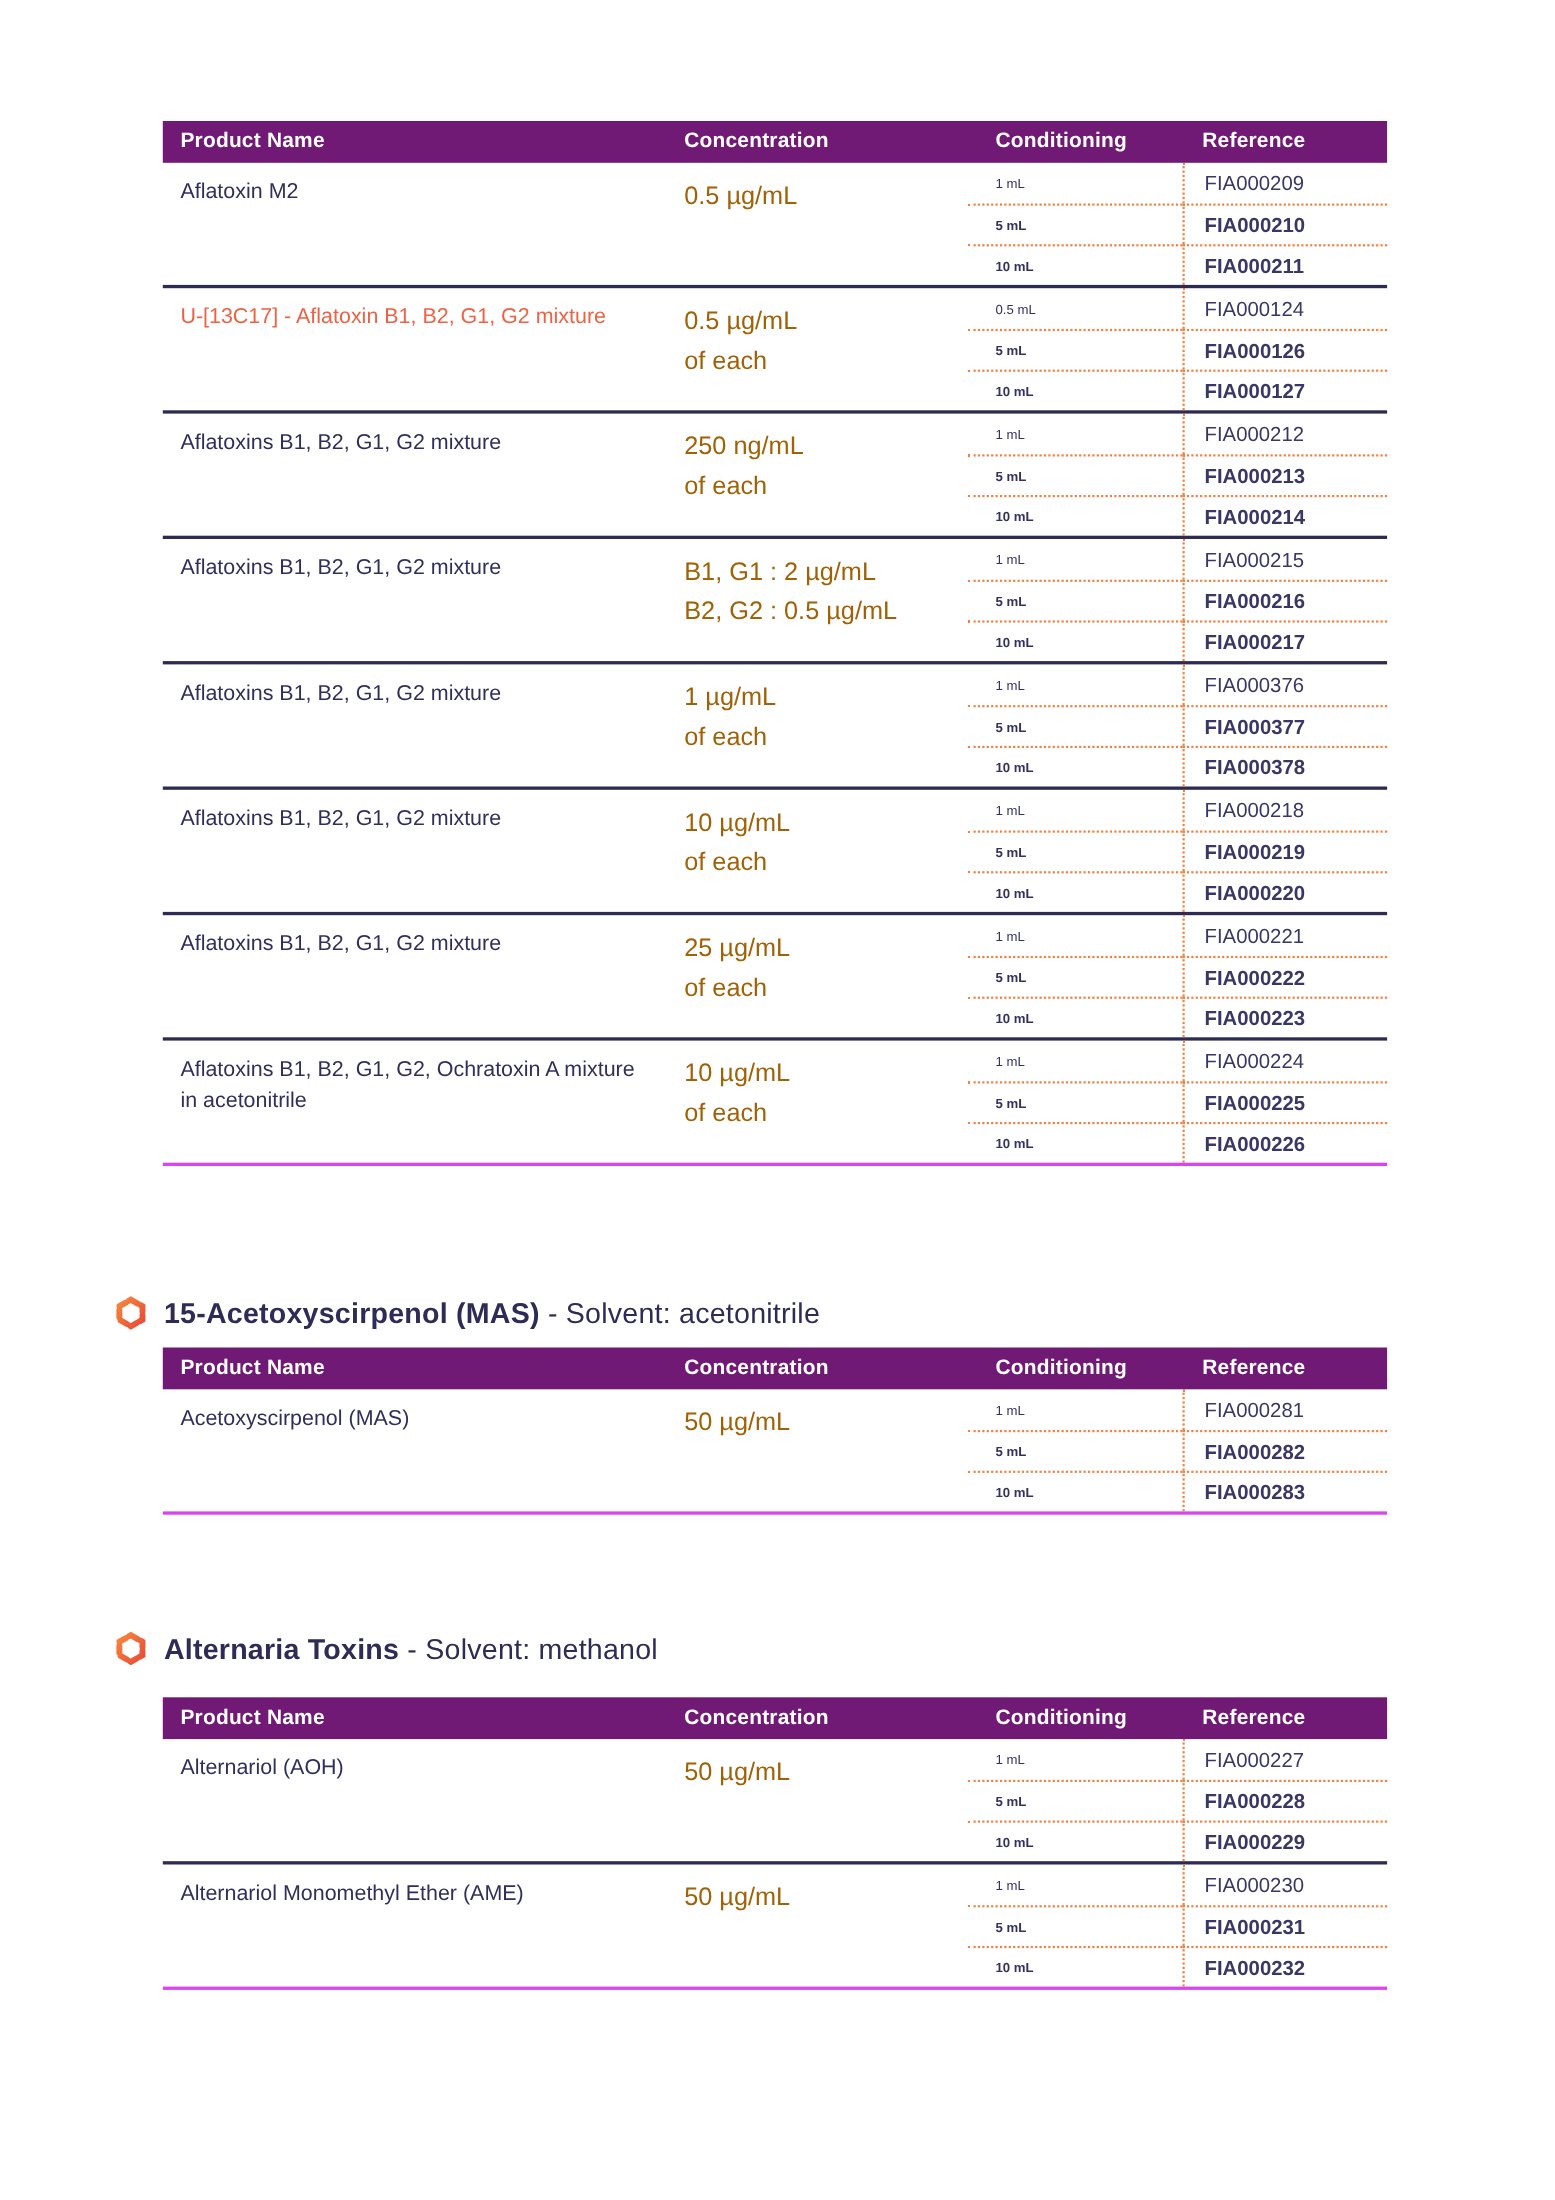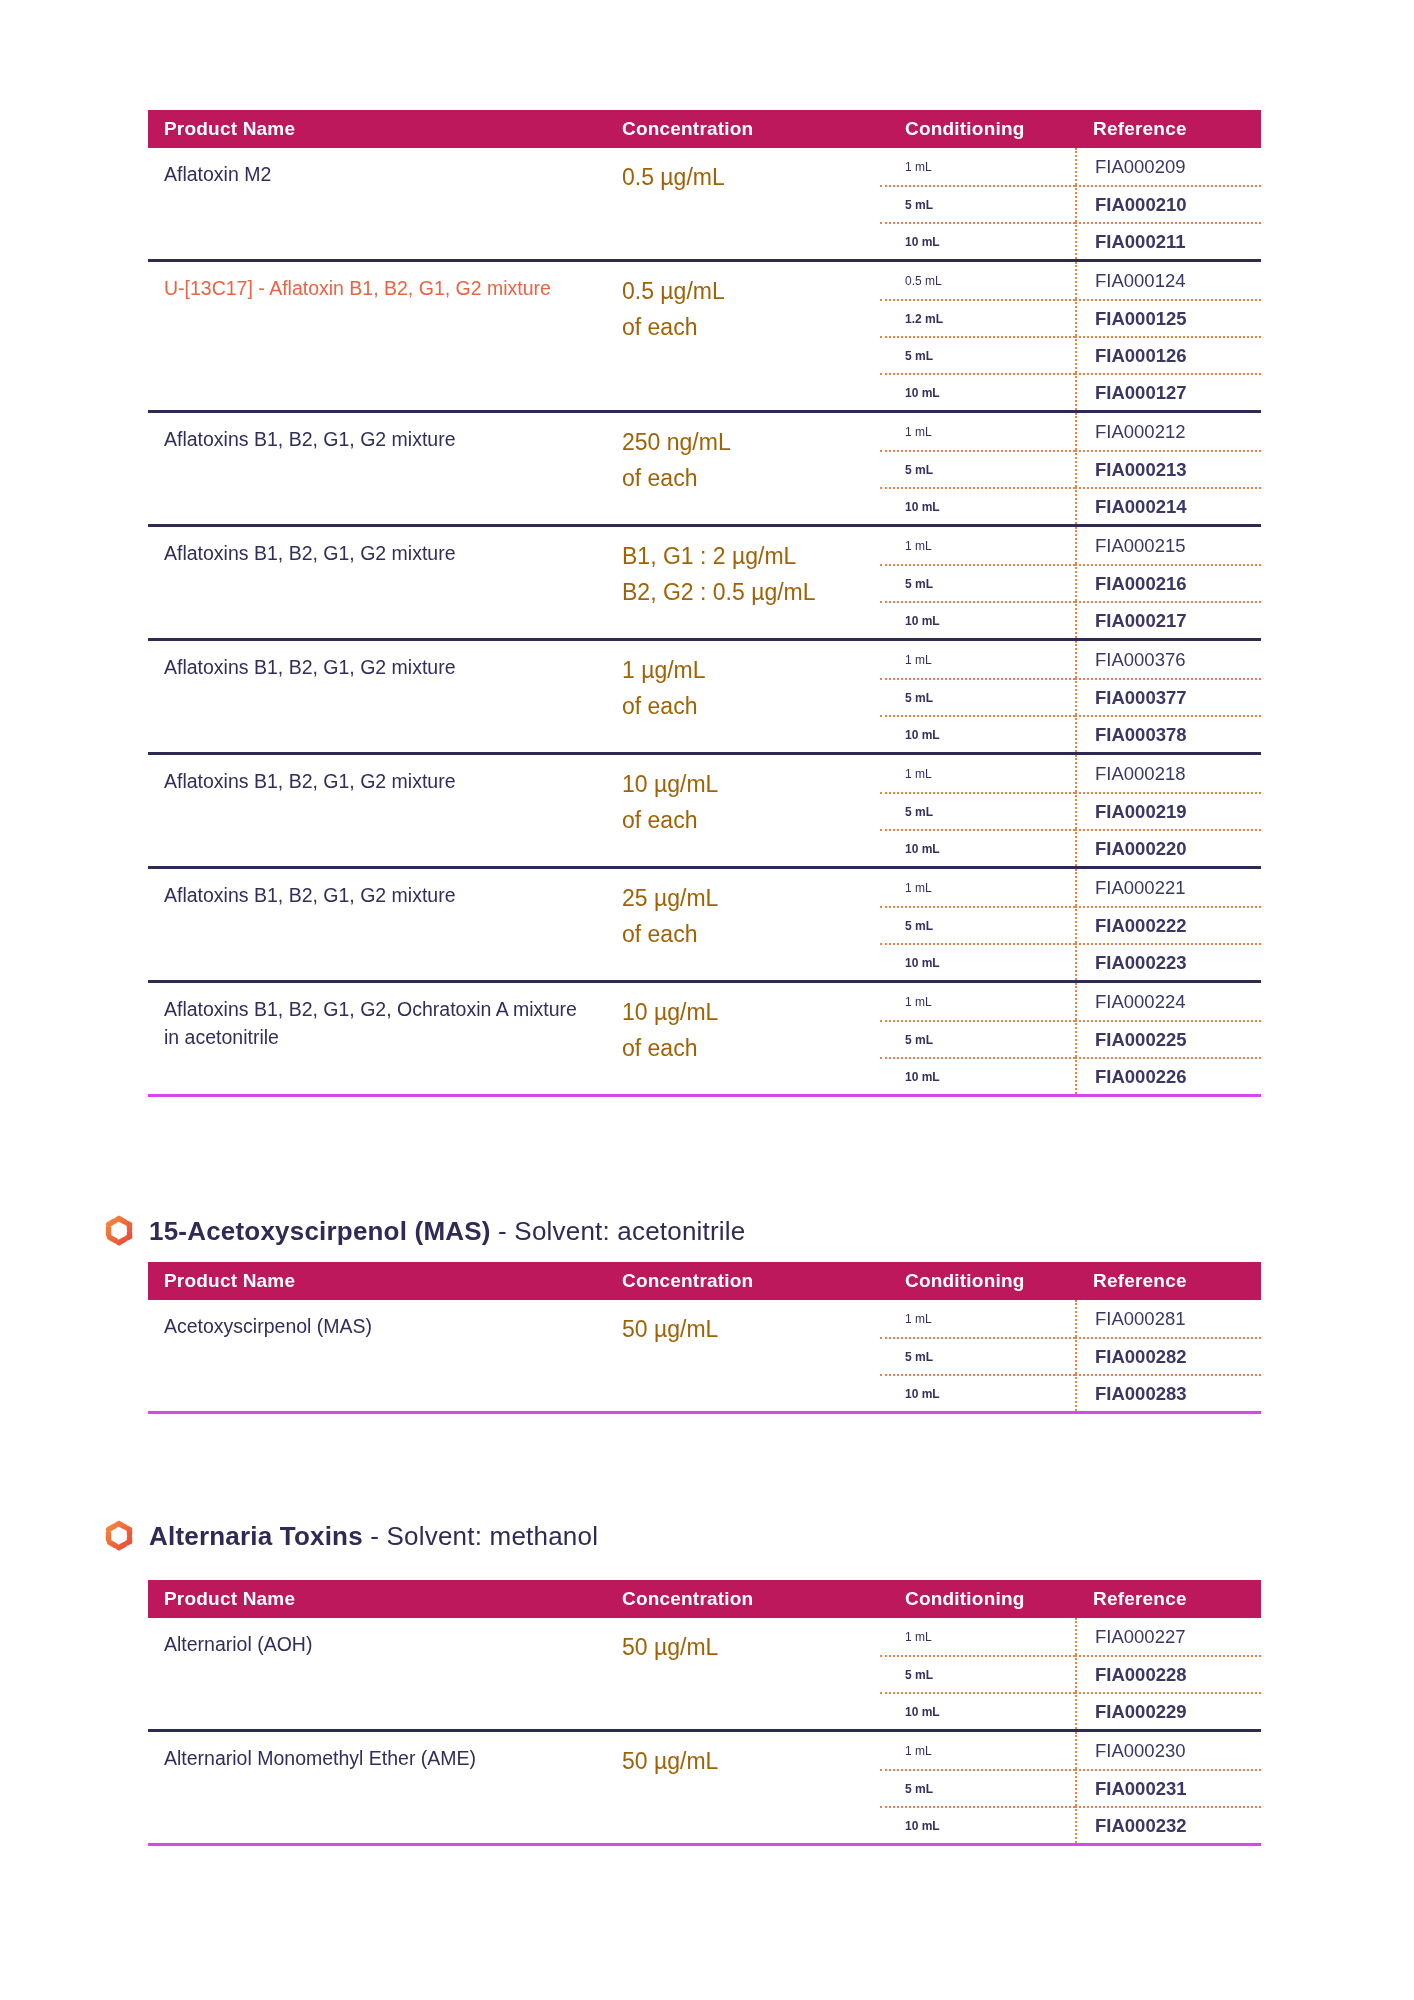--- a/index.html
+++ b/index.html
@@ -15,21 +15,21 @@
     margin-left:148px;
     box-sizing:border-box;
   }
   #table1{margin-top:110px;}
   #table2{margin-top:13px;}
   #table3{margin-top:26px;}
 
   .t-head{
     display:flex;
     height:38px;
-    background:#be185d;
+    background:#701a75;
     color:#ffffff;
     align-items:center;
     font-size:19px;
     font-weight:700;
     letter-spacing:.2px;
   }
   .col-product{width:460px;padding-left:16px;box-sizing:border-box;}
   .col-conc{width:272px;padding-left:14px;box-sizing:border-box;}
   .col-cond{width:195px;padding-left:25px;box-sizing:border-box;}
   .col-ref{width:186px;padding-left:18px;box-sizing:border-box;}
@@ -115,24 +115,20 @@
         <div class="group">
           <div class="g-product highlight">U-[13C17] - Aflatoxin B1, B2, G1, G2 mixture</div>
           <div class="g-conc">
             <div>0.5 µg/mL</div>
             <div>of each</div>
           </div>
           <div class="g-right">
             <div class="sub-row">
               <div class="sr-cond">0.5 mL</div>
               <div class="sr-ref">FIA000124</div>
-            </div>
-            <div class="sub-row">
-              <div class="sr-cond">1.2 mL</div>
-              <div class="sr-ref">FIA000125</div>
             </div>
             <div class="sub-row">
               <div class="sr-cond">5 mL</div>
               <div class="sr-ref">FIA000126</div>
             </div>
             <div class="sub-row">
               <div class="sr-cond">10 mL</div>
               <div class="sr-ref">FIA000127</div>
             </div>
           </div>

